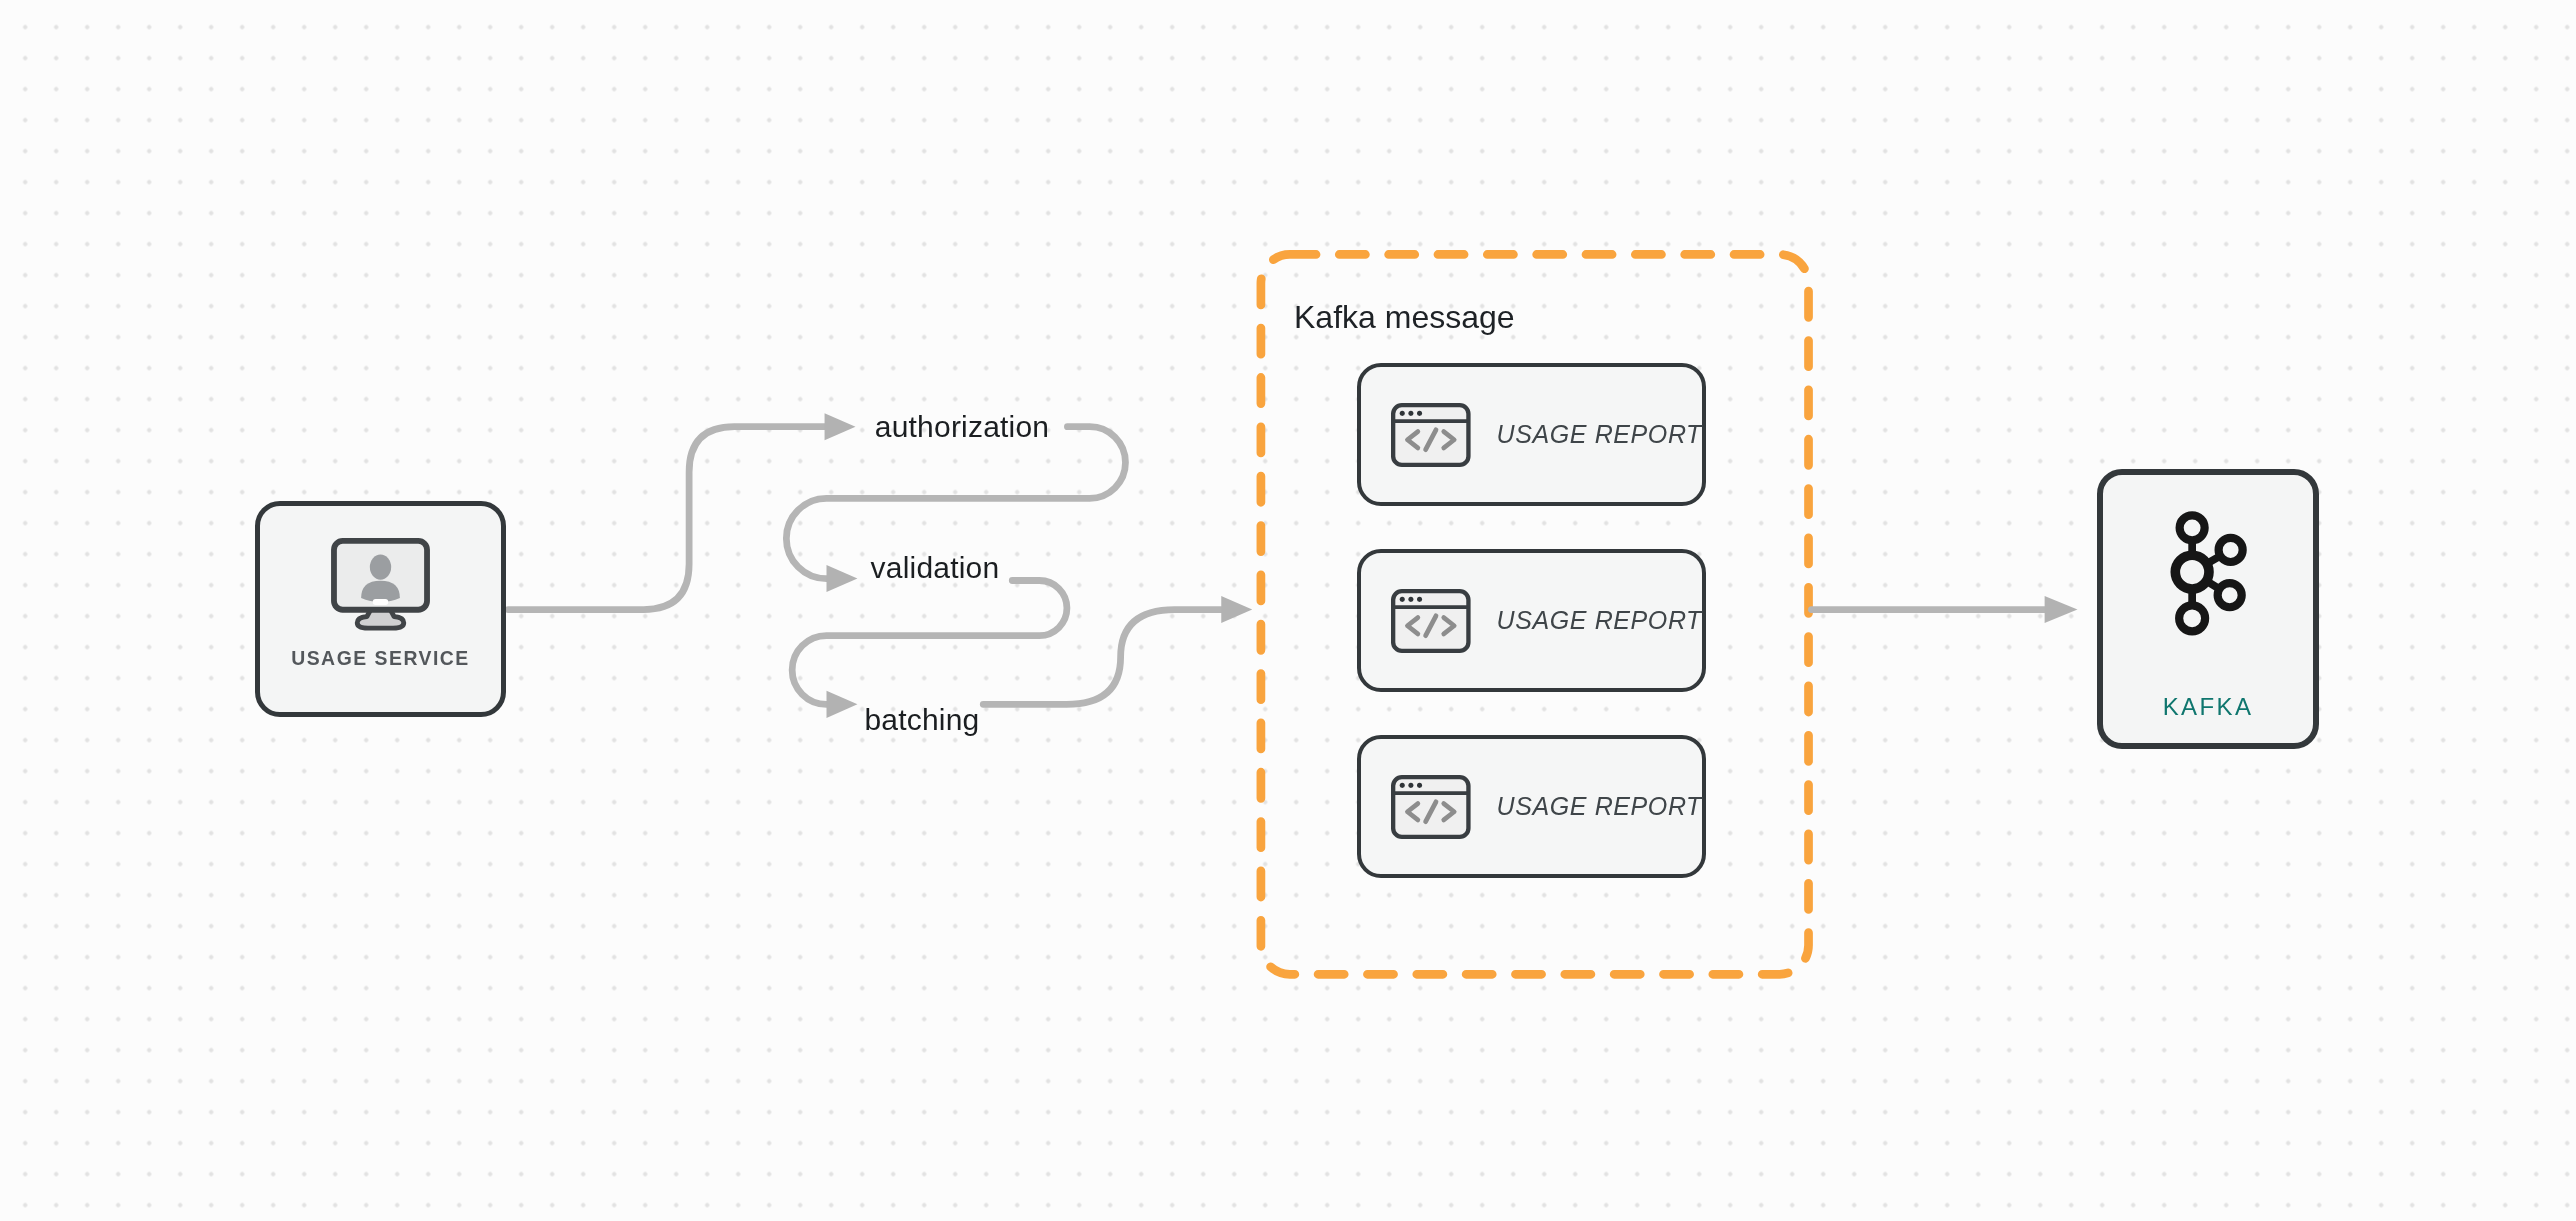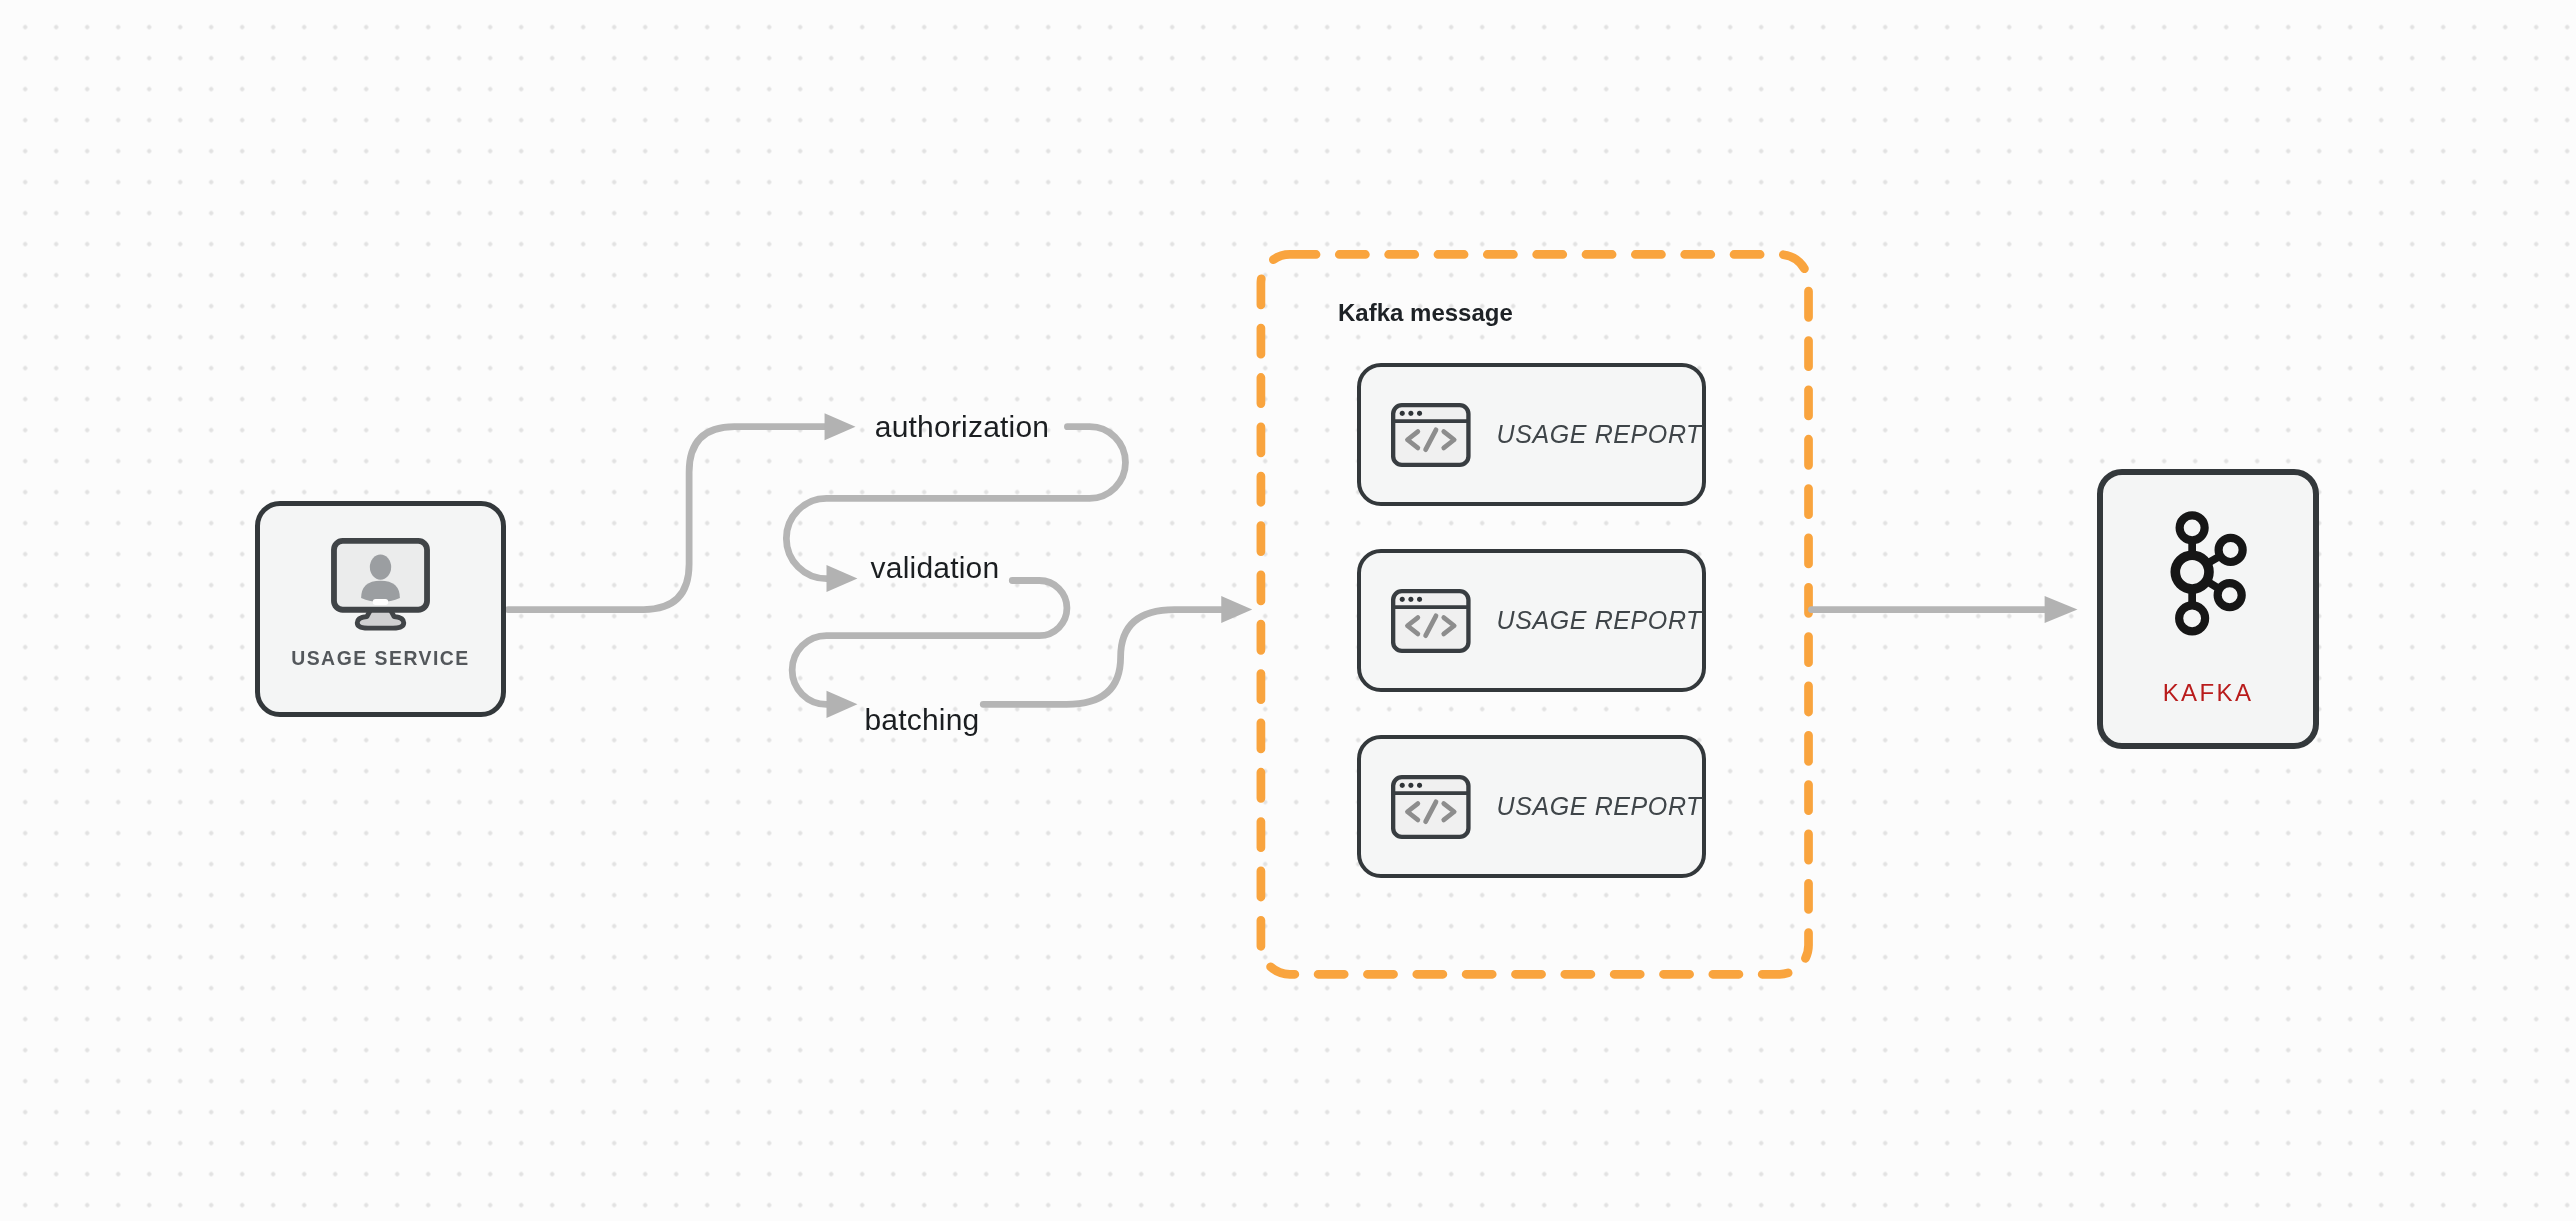--- a/index.html
+++ b/index.html
@@ -46,41 +46,41 @@
     color: #53575B;
     white-space: nowrap;
   }
   .node-kafka {
     left: 2097px; top: 469px;
     width: 222px; height: 280px;
     border-width: 6.8px;
   }
   .node-kafka .node-icon { margin-top: 35px; }
   .node-kafka .node-label {
-    margin-top: 39px;
+    margin-top: 53px;
     font-size: 24px;
     font-weight: 500;
     letter-spacing: 2.4px;
-    color: #b91c1c;
+    color: #0f766e;
     white-space: nowrap;
   }
   .flow-label {
     position: absolute;
     transform: translate(-50%, -50%);
     font-size: 30px;
     font-weight: 500;
     letter-spacing: 0.2px;
     color: #1B1E21;
     white-space: nowrap;
   }
   .group-title {
     position: absolute;
-    left: 1338px; top: 299px;
-    font-size: 24px;
-    font-weight: 700;
+    left: 1294px; top: 299px;
+    font-size: 32px;
+    font-weight: 400;
     color: #1E2226;
     white-space: nowrap;
   }
   .report-card {
     position: absolute;
     left: 1357px;
     width: 349px; height: 143px;
     box-sizing: border-box;
     background: #F5F6F6;
     border: 4.8px solid #33383B;

